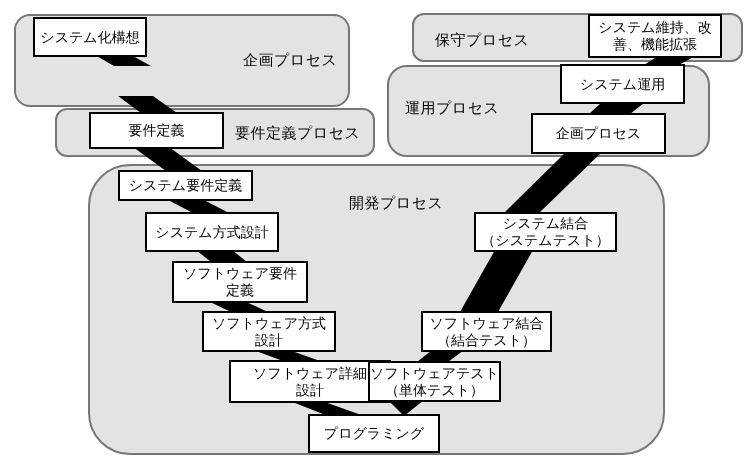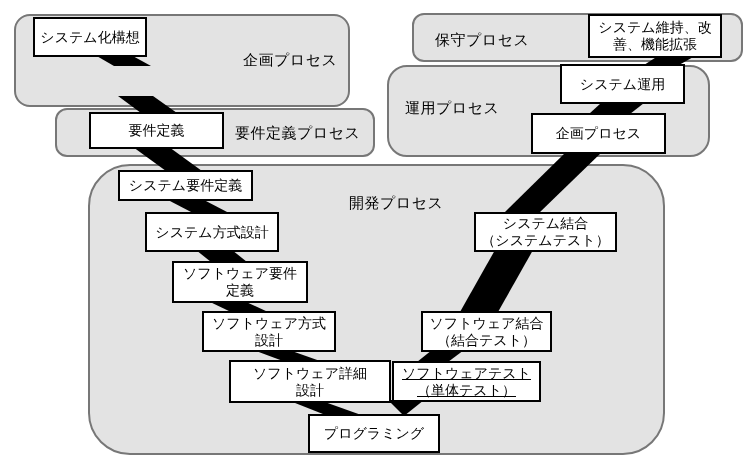--- a/index.html
+++ b/index.html
@@ -79,21 +79,21 @@
   <div class="node" style="left:89px; top:112px; width:135px; height:37px;">要件定義</div>
   <div class="node" style="left:118px; top:170px; width:135px; height:31px;">システム要件定義</div>
   <div class="node" style="left:145px; top:212px; width:134px; height:40px;">システム方式設計</div>
   <div class="node" style="left:172px; top:261px; width:136px; height:42px;text-align:center;">ソフトウェア要件
 定義</div>
   <div class="node" style="left:202px; top:311px; width:134px; height:41px;">ソフトウェア方式
 設計</div>
   <div class="node" style="left:229px; top:360px; width:162px; height:43px;">ソフトウェア詳細
 設計</div>
   <div class="node" style="left:308px; top:414px; width:132px; height:39px;">プログラミング</div>
-  <div class="node" style="left:392px; top:361px; width:149px; height:41px;text-decoration:underline;">ソフトウェアテスト
+  <div class="node" style="left:368px; top:361px; width:133px; height:41px;">ソフトウェアテスト
 （単体テスト）</div>
   <div class="node" style="left:421px; top:311px; width:131px; height:41px;">ソフトウェア結合
 （結合テスト）</div>
   <div class="node" style="left:474px; top:212px; width:143px; height:40px;">システム結合
 （システムテスト）</div>
   <div class="node" style="left:531px; top:113px; width:135px; height:41px;">企画プロセス</div>
   <div class="node" style="left:560px; top:64px; width:125px; height:40px;">システム運用</div>
   <div class="node" style="left:588px; top:14px; width:134px; height:44px;">システム維持、改
 善、機能拡張</div>
 

